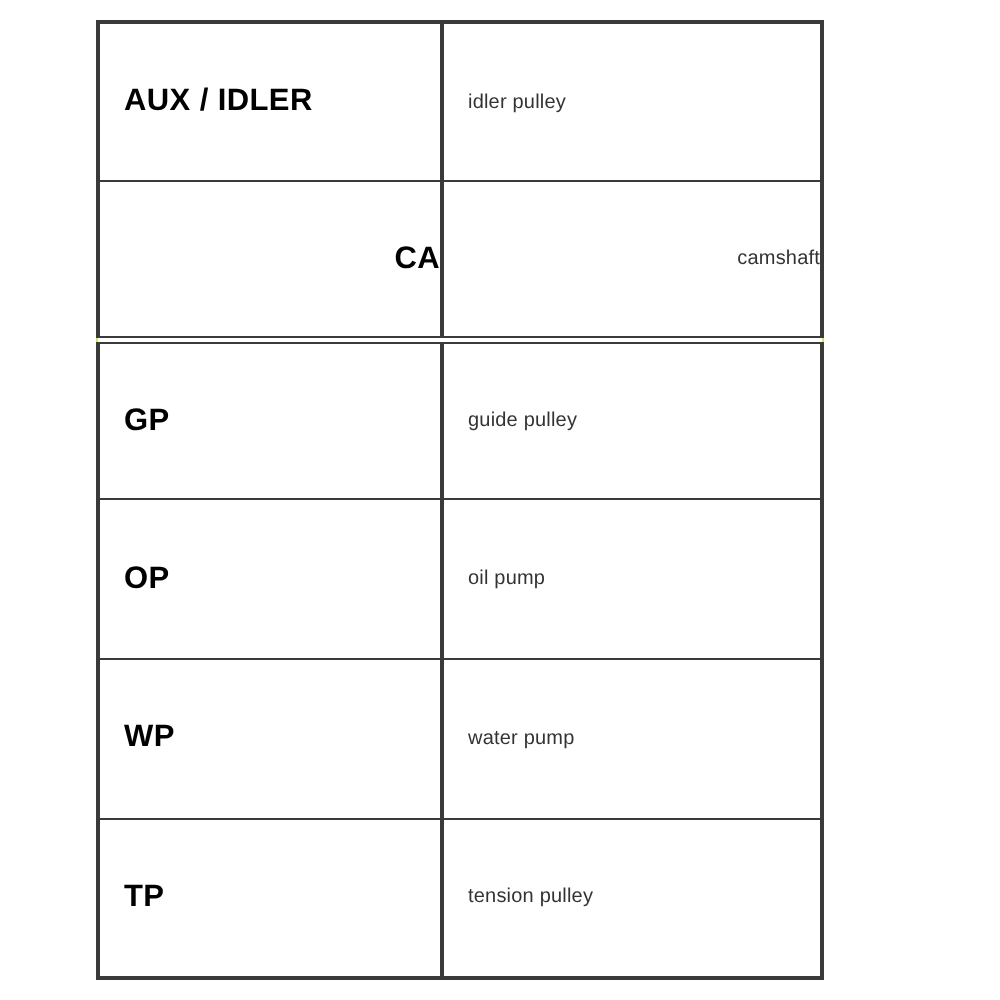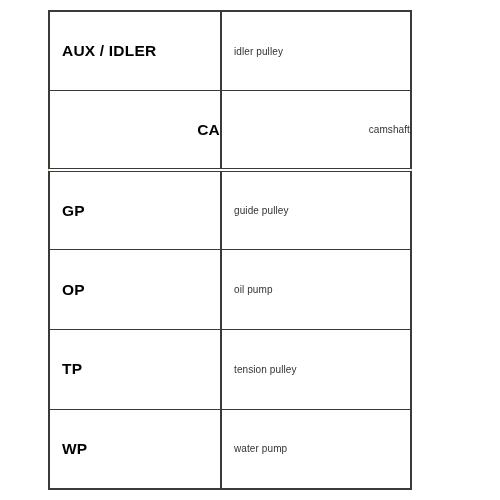--- a/index.html
+++ b/index.html
@@ -83,21 +83,21 @@
       </tr>
       <tr>
         <td class="code-cell">GP</td>
         <td class="desc-cell">guide pulley</td>
       </tr>
       <tr>
         <td class="code-cell">OP</td>
         <td class="desc-cell">oil pump</td>
       </tr>
       <tr>
+        <td class="code-cell">WP</td>
+        <td class="desc-cell">water pump</td>
+      </tr>
+      <tr>
         <td class="code-cell">TP</td>
         <td class="desc-cell">tension pulley</td>
-      </tr>
-      <tr>
-        <td class="code-cell">WP</td>
-        <td class="desc-cell">water pump</td>
       </tr>
     </tbody>
 </table>
 
 </body></html>

